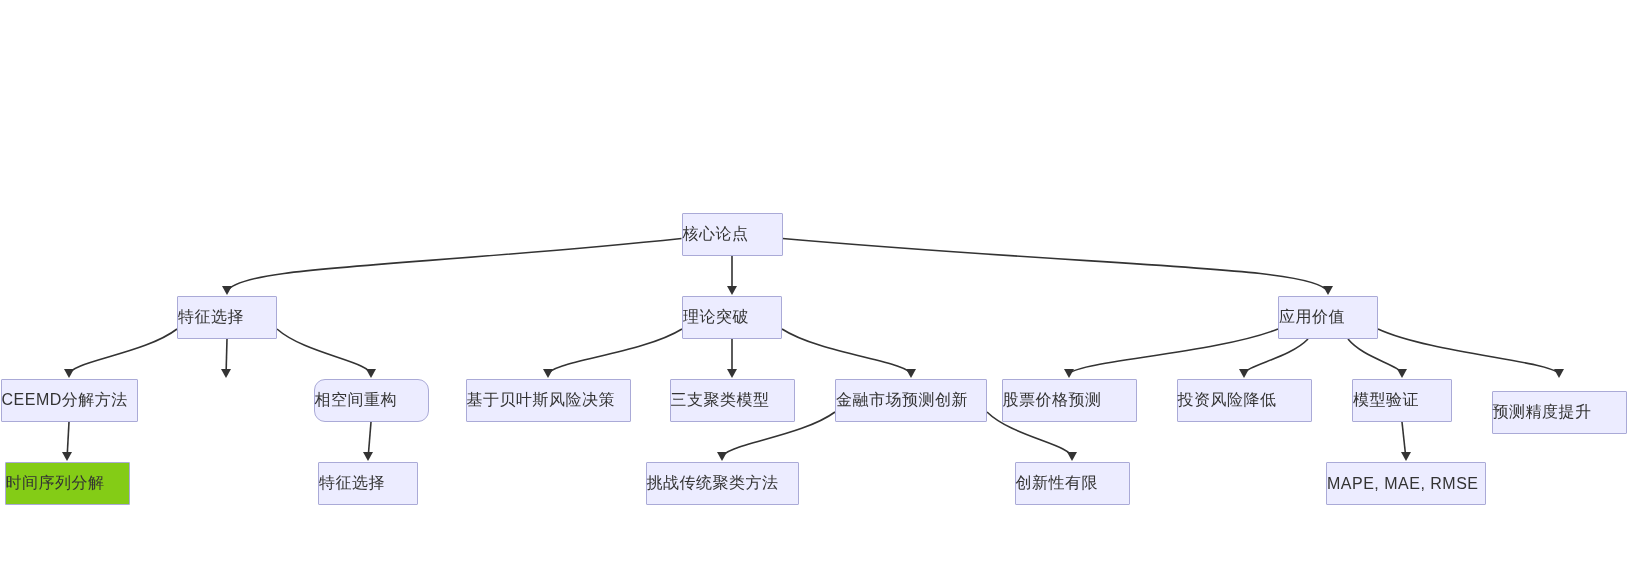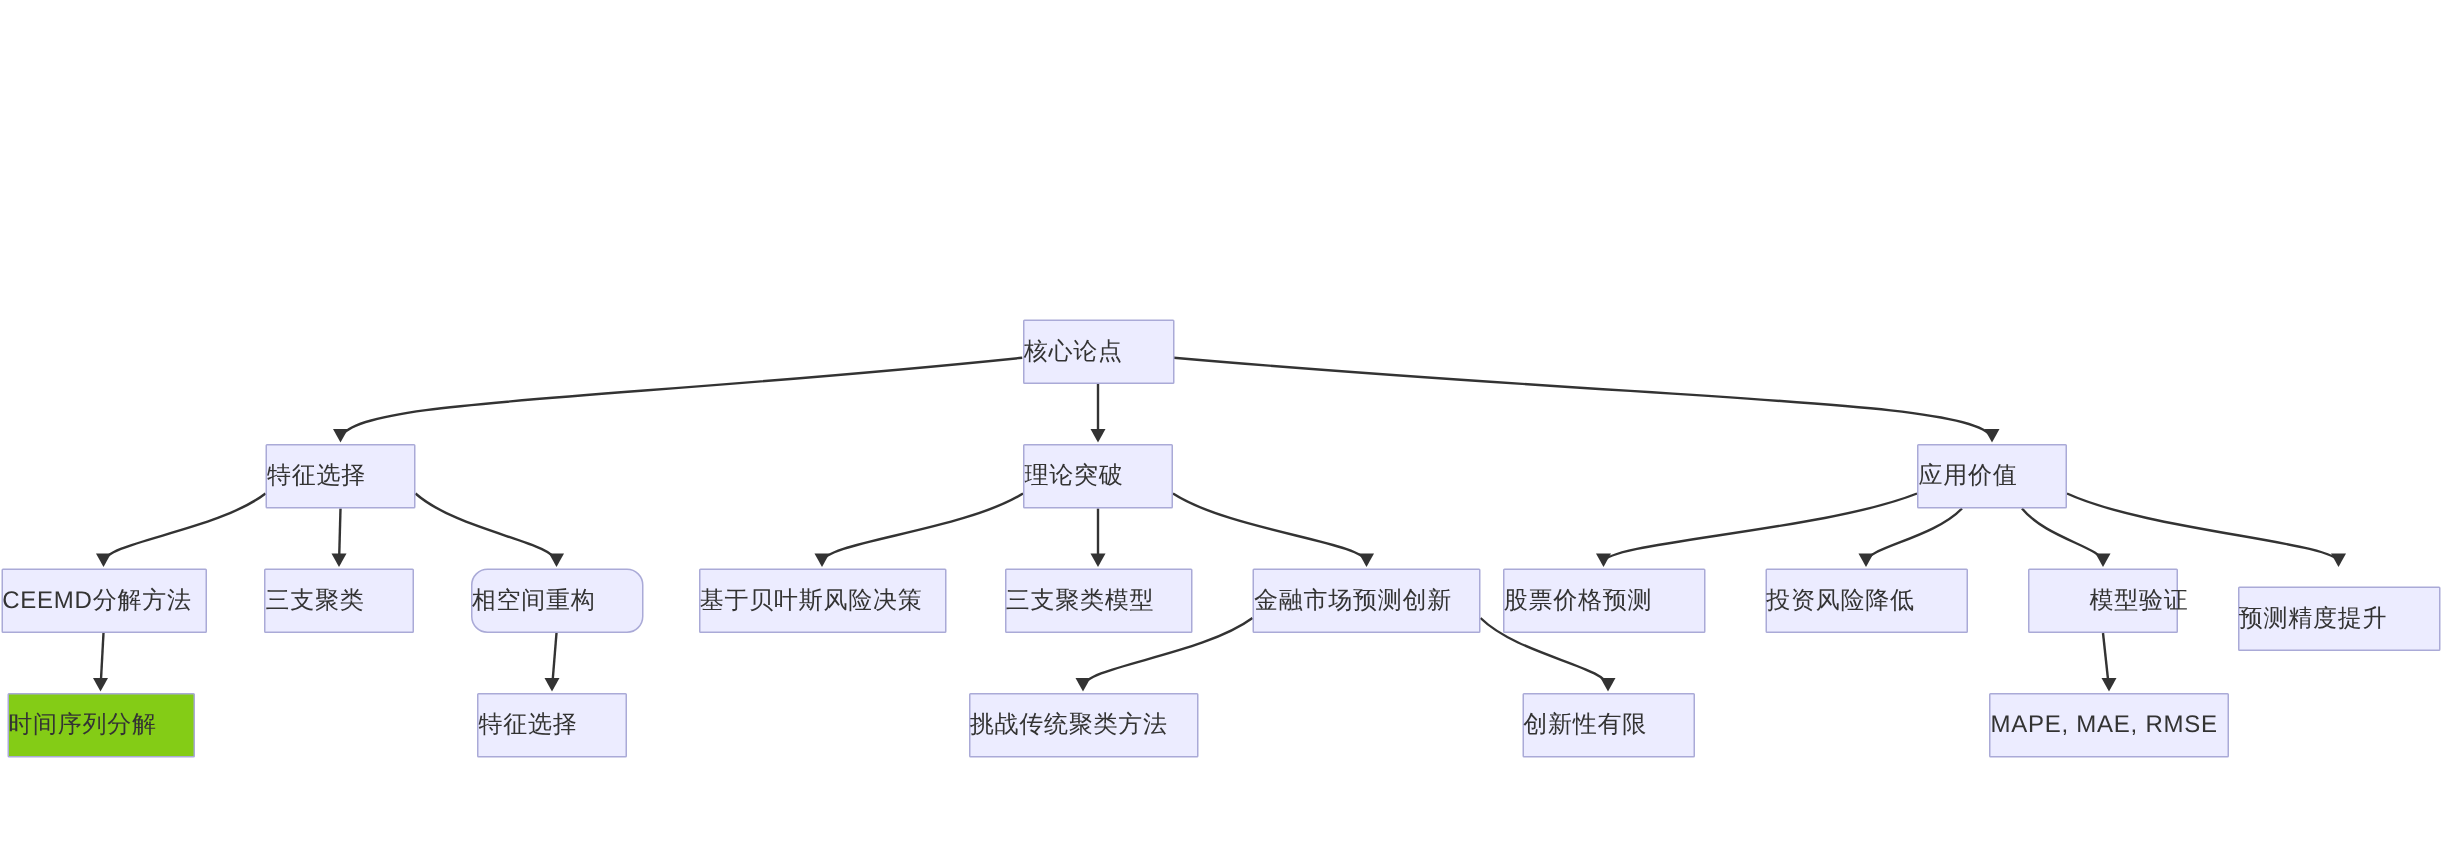--- a/index.html
+++ b/index.html
@@ -81,42 +81,39 @@
     </div>
     <div class="node" style="left: 682px; top: 296px; width: 100px; height: 43px; background: rgb(236, 236, 255); border-color: rgb(170, 170, 215); color: rgb(51, 51, 51);">
       <span>理论突破</span>
     </div>
     <div class="node" style="left: 1278px; top: 296px; width: 100px; height: 43px; background: rgb(236, 236, 255); border-color: rgb(170, 170, 215); color: rgb(51, 51, 51);">
       <span>应用价值</span>
     </div>
     <div class="node" style="left: 0.5px; top: 379px; width: 137px; height: 43px; background: rgb(236, 236, 255); border-color: rgb(170, 170, 215); color: rgb(51, 51, 51);">
       <span>CEEMD分解方法</span>
     </div>
-    <div class="node" style="left: 176px; top: 379px; width: 100px; height: 43px; background: rgb(236, 236, 255); border-color: rgb(170, 170, 215); color: rgb(51, 51, 51);">
-      <span>三支聚类</span>
-    </div>
     <div class="node" style="left: 313.5px; top: 379px; width: 115px; height: 43px; background: rgb(236, 236, 255); border-color: rgb(170, 170, 215); color: rgb(51, 51, 51); border-radius: 11px;">
       <span>相空间重构</span>
     </div>
     <div class="node" style="left: 465.5px; top: 379px; width: 165px; height: 43px; background: rgb(236, 236, 255); border-color: rgb(170, 170, 215); color: rgb(51, 51, 51);">
       <span>基于贝叶斯风险决策</span>
     </div>
     <div class="node" style="left: 669.5px; top: 379px; width: 125px; height: 43px; background: rgb(236, 236, 255); border-color: rgb(170, 170, 215); color: rgb(51, 51, 51);">
       <span>三支聚类模型</span>
     </div>
     <div class="node" style="left: 835px; top: 379px; width: 152px; height: 43px; background: rgb(236, 236, 255); border-color: rgb(170, 170, 215); color: rgb(51, 51, 51);">
       <span>金融市场预测创新</span>
     </div>
     <div class="node" style="left: 1001.5px; top: 379px; width: 135px; height: 43px; background: rgb(236, 236, 255); border-color: rgb(170, 170, 215); color: rgb(51, 51, 51);">
       <span>股票价格预测</span>
     </div>
     <div class="node" style="left: 1176.5px; top: 379px; width: 135px; height: 43px; background: rgb(236, 236, 255); border-color: rgb(170, 170, 215); color: rgb(51, 51, 51);">
       <span>投资风险降低</span>
     </div>
-    <div class="node" style="left: 1352px; top: 379px; width: 100px; height: 43px; background: rgb(236, 236, 255); border-color: rgb(170, 170, 215); color: rgb(51, 51, 51); padding-left: 40px;">
+    <div class="node" style="left: 1352px; top: 379px; width: 100px; height: 43px; background: rgb(236, 236, 255); border-color: rgb(170, 170, 215); color: rgb(51, 51, 51);">
       <span>模型验证</span>
     </div>
     <div class="node" style="left: 1491.5px; top: 391px; width: 135px; height: 43px; background: rgb(236, 236, 255); border-color: rgb(170, 170, 215); color: rgb(51, 51, 51);">
       <span>预测精度提升</span>
     </div>
     <div class="node" style="left: 4.5px; top: 462px; width: 125px; height: 43px; background: #84cc16; border-color: rgb(170, 170, 215); color: rgb(51, 51, 51);">
       <span>时间序列分解</span>
     </div>
     <div class="node" style="left: 318px; top: 462px; width: 100px; height: 43px; background: rgb(236, 236, 255); border-color: rgb(170, 170, 215); color: rgb(51, 51, 51);">
       <span>特征选择</span>

